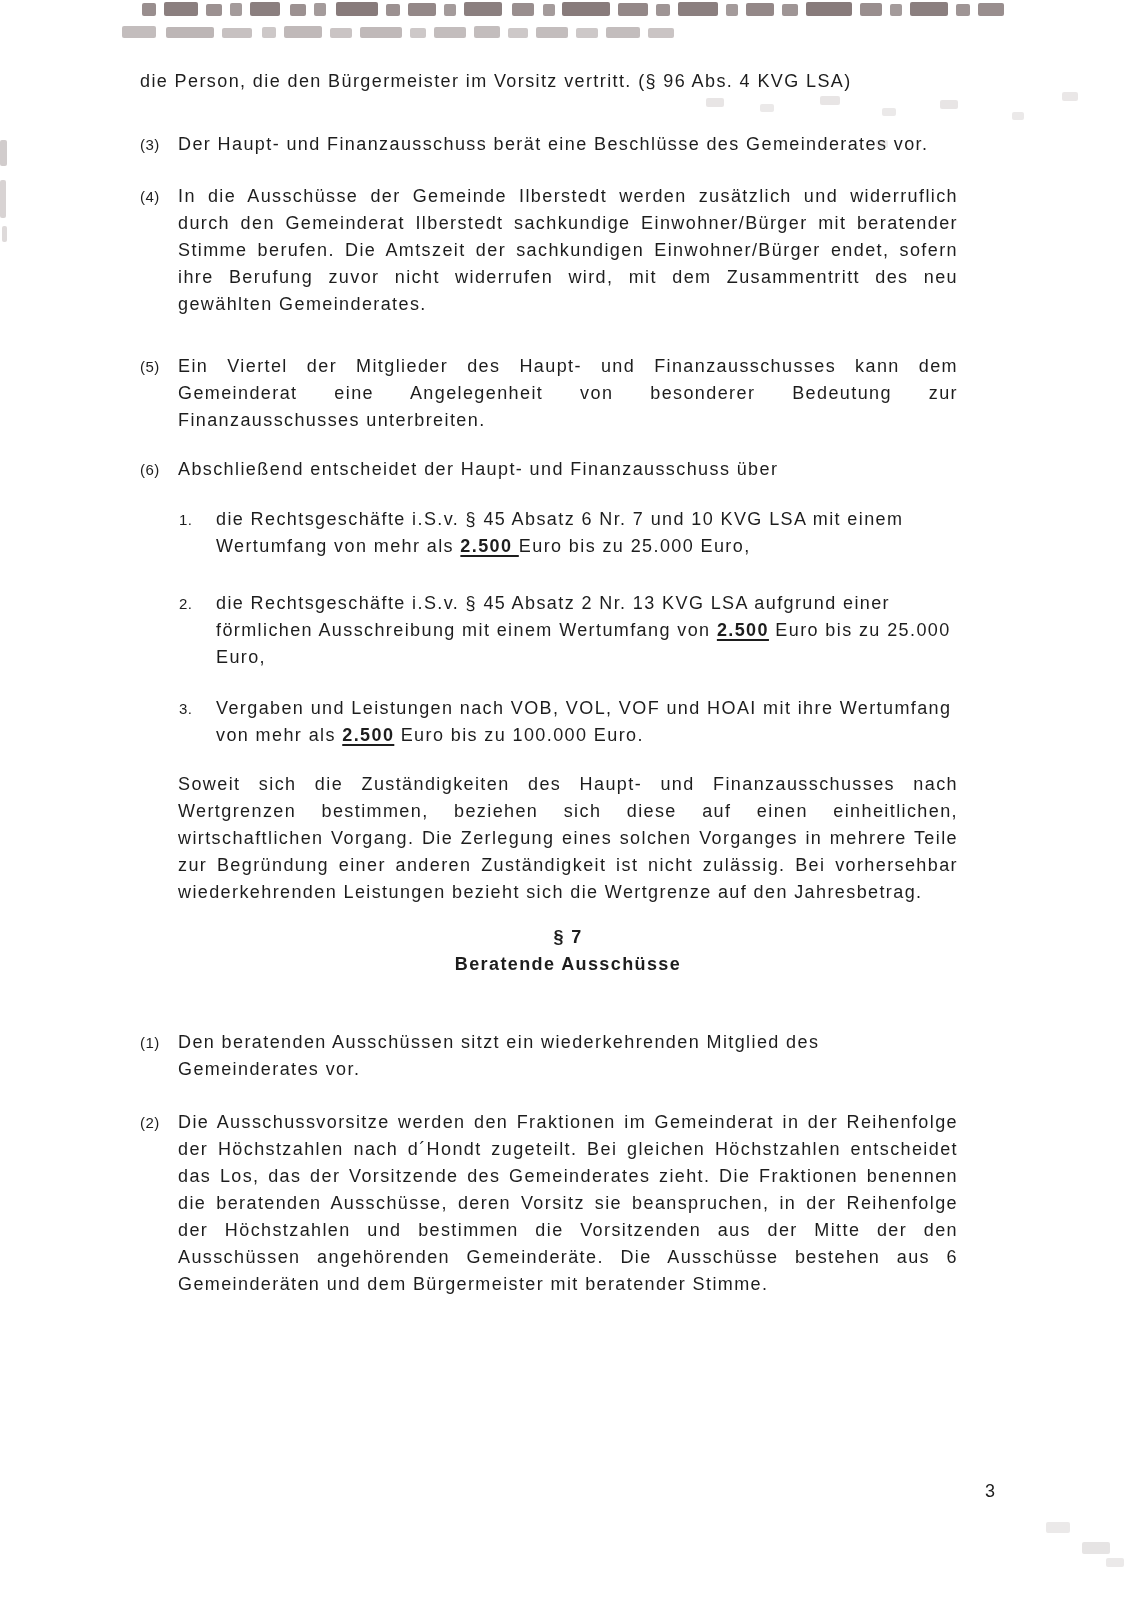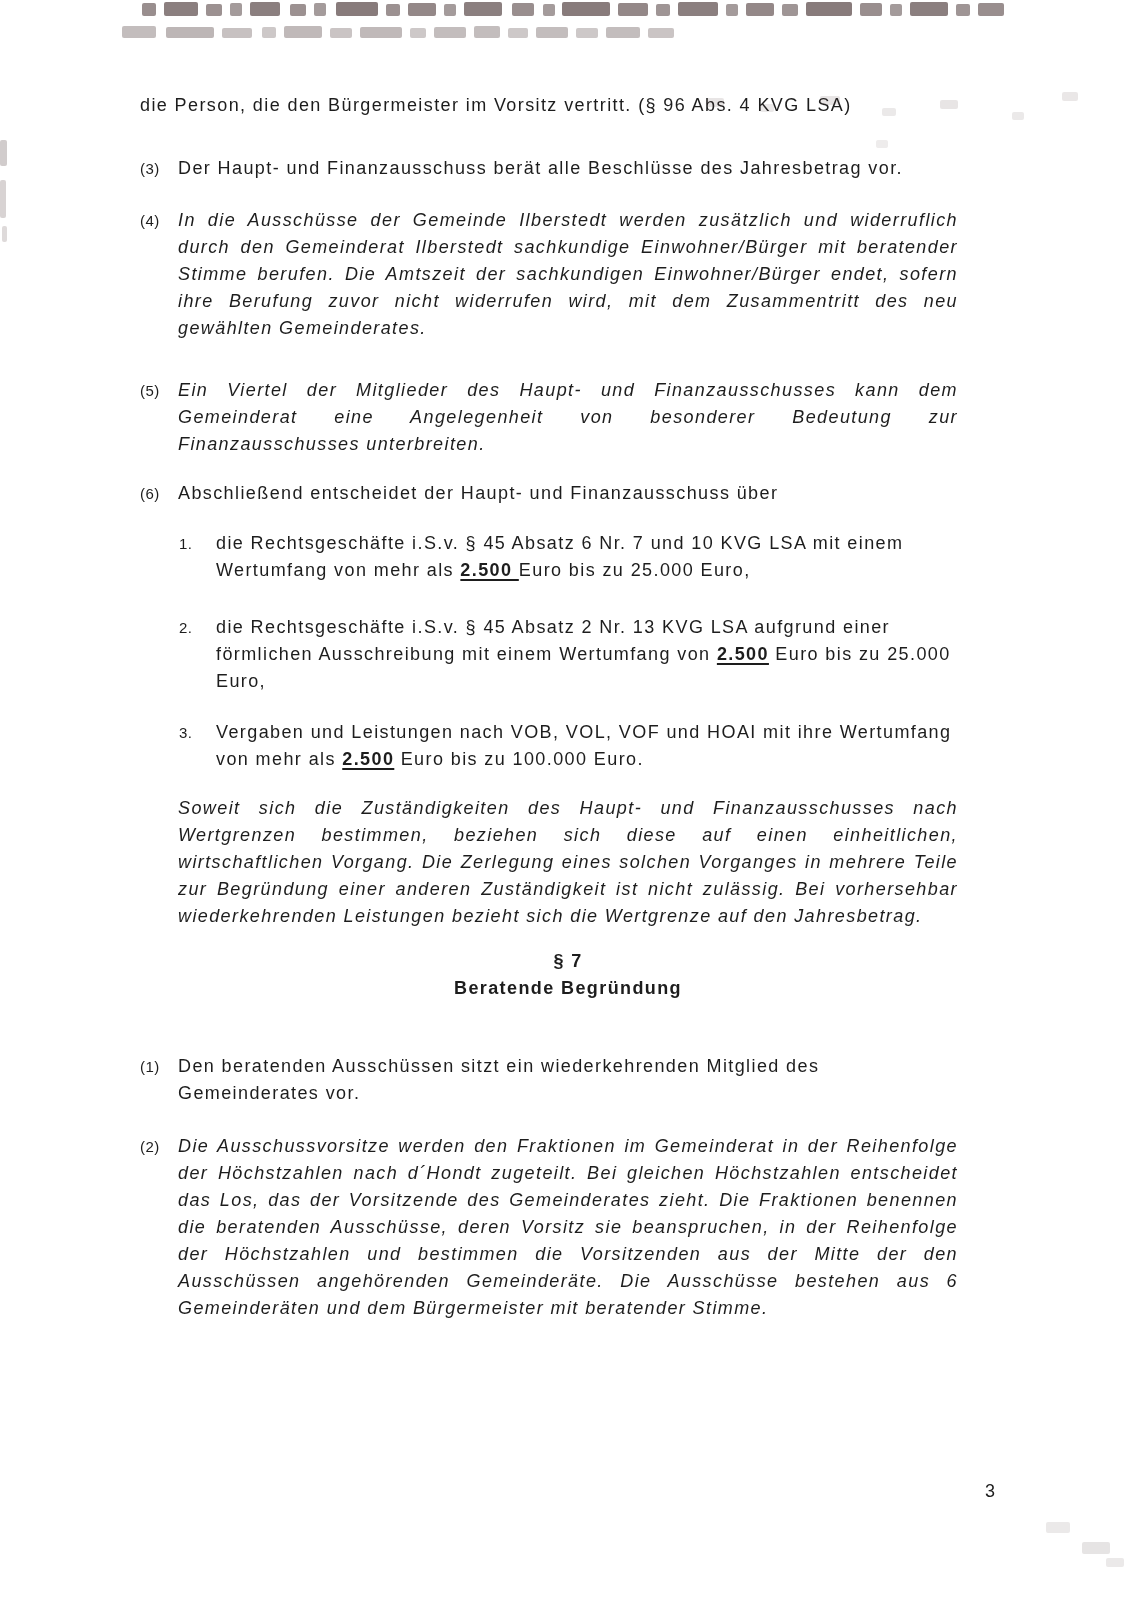--- a/index.html
+++ b/index.html
@@ -13,21 +13,21 @@
     height: 1600px;
     background: #ffffff;
     overflow: hidden;
     font-family: "Liberation Sans", "DejaVu Sans", sans-serif;
     font-size: 18px;
     line-height: 27px;
     letter-spacing: 1.4px;
     color: #1d1d1d;
   }
   .content {
-    padding: 92px 174px 0 140px;
+    padding: 68px 174px 0 140px;
   }
   
   .clause {
     display: flex;
     align-items: baseline;
   }
   .clause .marker {
     flex: 0 0 38px;
     font-size: 15px;
     letter-spacing: 0.5px;
@@ -50,21 +50,20 @@
   .subitem .ctext {
     flex: 1;
     min-width: 0;
   }
   .indent {
     margin-left: 38px;
   }
   .just {
     text-align: justify;
     text-align-last: left;
-    font-style: italic;
   }
   .nowrap {
     white-space: nowrap;
   }
   .heading {
     margin-left: 38px;
     text-align: center;
     font-weight: bold;
   }
   .u {
@@ -162,21 +161,21 @@
       <div style="position: absolute; left: 1082px; top: 1542px; width: 28px; height: 12px; background: rgb(90, 72, 72); opacity: 0.15; border-radius: 2px;"></div>
       <div style="position: absolute; left: 1106px; top: 1558px; width: 18px; height: 9px; background: rgb(90, 72, 72); opacity: 0.12; border-radius: 2px;"></div>
     </div>
 
   <div class="content">
 
     <p class="indent nowrap" style="margin:0;">die Person, die den Bürgermeister im Vorsitz vertritt. (§ 96 Abs. 4 KVG LSA)</p>
 
     <div class="clause mt36">
       <span class="marker">(3)</span>
-      <div class="ctext">Der Haupt- und Finanzausschuss berät alle Beschlüsse des Jahresbetrag vor.</div>
+      <div class="ctext">Der Haupt- und Finanzausschuss berät eine Beschlüsse des Gemeinderates vor.</div>
     </div>
 
     <div class="clause mt25">
       <span class="marker">(4)</span>
       <div class="ctext just">In die Ausschüsse der Gemeinde Ilberstedt werden zusätzlich und widerruflich durch den Gemeinderat Ilberstedt sachkundige Einwohner/Bürger mit beratender Stimme berufen. Die Amtszeit der sachkundigen Einwohner/Bürger endet, sofern ihre Berufung zuvor nicht widerrufen wird, mit dem Zusammentritt des neu gewählten Gemeinderates.</div>
     </div>
 
     <div class="clause mt35">
       <span class="marker">(5)</span>
       <div class="ctext just">Ein Viertel der Mitglieder des Haupt- und Finanzausschusses kann dem Gemeinderat eine Angelegenheit von besonderer Bedeutung zur Finanzausschusses unterbreiten.</div>
@@ -199,21 +198,21 @@
 
     <div class="subitem mt24">
       <span class="marker">3.</span>
       <div class="ctext"><span>Vergaben und Leistungen nach VOB, VOL, VOF und HOAI mit ihre Wertumfang von mehr als </span><span class="u">2.500</span><span> Euro bis zu 100.000 Euro.</span></div>
     </div>
 
     <p class="indent just mt22" style="margin-bottom:0;">Soweit sich die Zuständigkeiten des Haupt- und Finanzausschusses nach Wertgrenzen bestimmen, beziehen sich diese auf einen einheitlichen, wirtschaftlichen Vorgang. Die Zerlegung eines solchen Vorganges in mehrere Teile zur Begründung einer anderen Zuständigkeit ist nicht zulässig. Bei vorhersehbar wiederkehrenden Leistungen bezieht sich die Wertgrenze auf den Jahresbetrag.</p>
 
     <div class="heading mt18">
       <div>§ 7</div>
-      <div>Beratende Begründung</div>
+      <div>Beratende Ausschüsse</div>
     </div>
 
     <div class="clause mt51">
       <span class="marker">(1)</span>
       <div class="ctext">Den beratenden Ausschüssen sitzt ein wiederkehrenden Mitglied des Gemeinderates vor.</div>
     </div>
 
     <div class="clause mt26">
       <span class="marker">(2)</span>
       <div class="ctext just">Die Ausschussvorsitze werden den Fraktionen im Gemeinderat in der Reihenfolge der Höchstzahlen nach d´Hondt zugeteilt. Bei gleichen Höchstzahlen entscheidet das Los, das der Vorsitzende des Gemeinderates zieht. Die Fraktionen benennen die beratenden Ausschüsse, deren Vorsitz sie beanspruchen, in der Reihenfolge der Höchstzahlen und bestimmen die Vorsitzenden aus der Mitte der den Ausschüssen angehörenden Gemeinderäte. Die Ausschüsse bestehen aus 6 Gemeinderäten und dem Bürgermeister mit beratender Stimme.</div>

